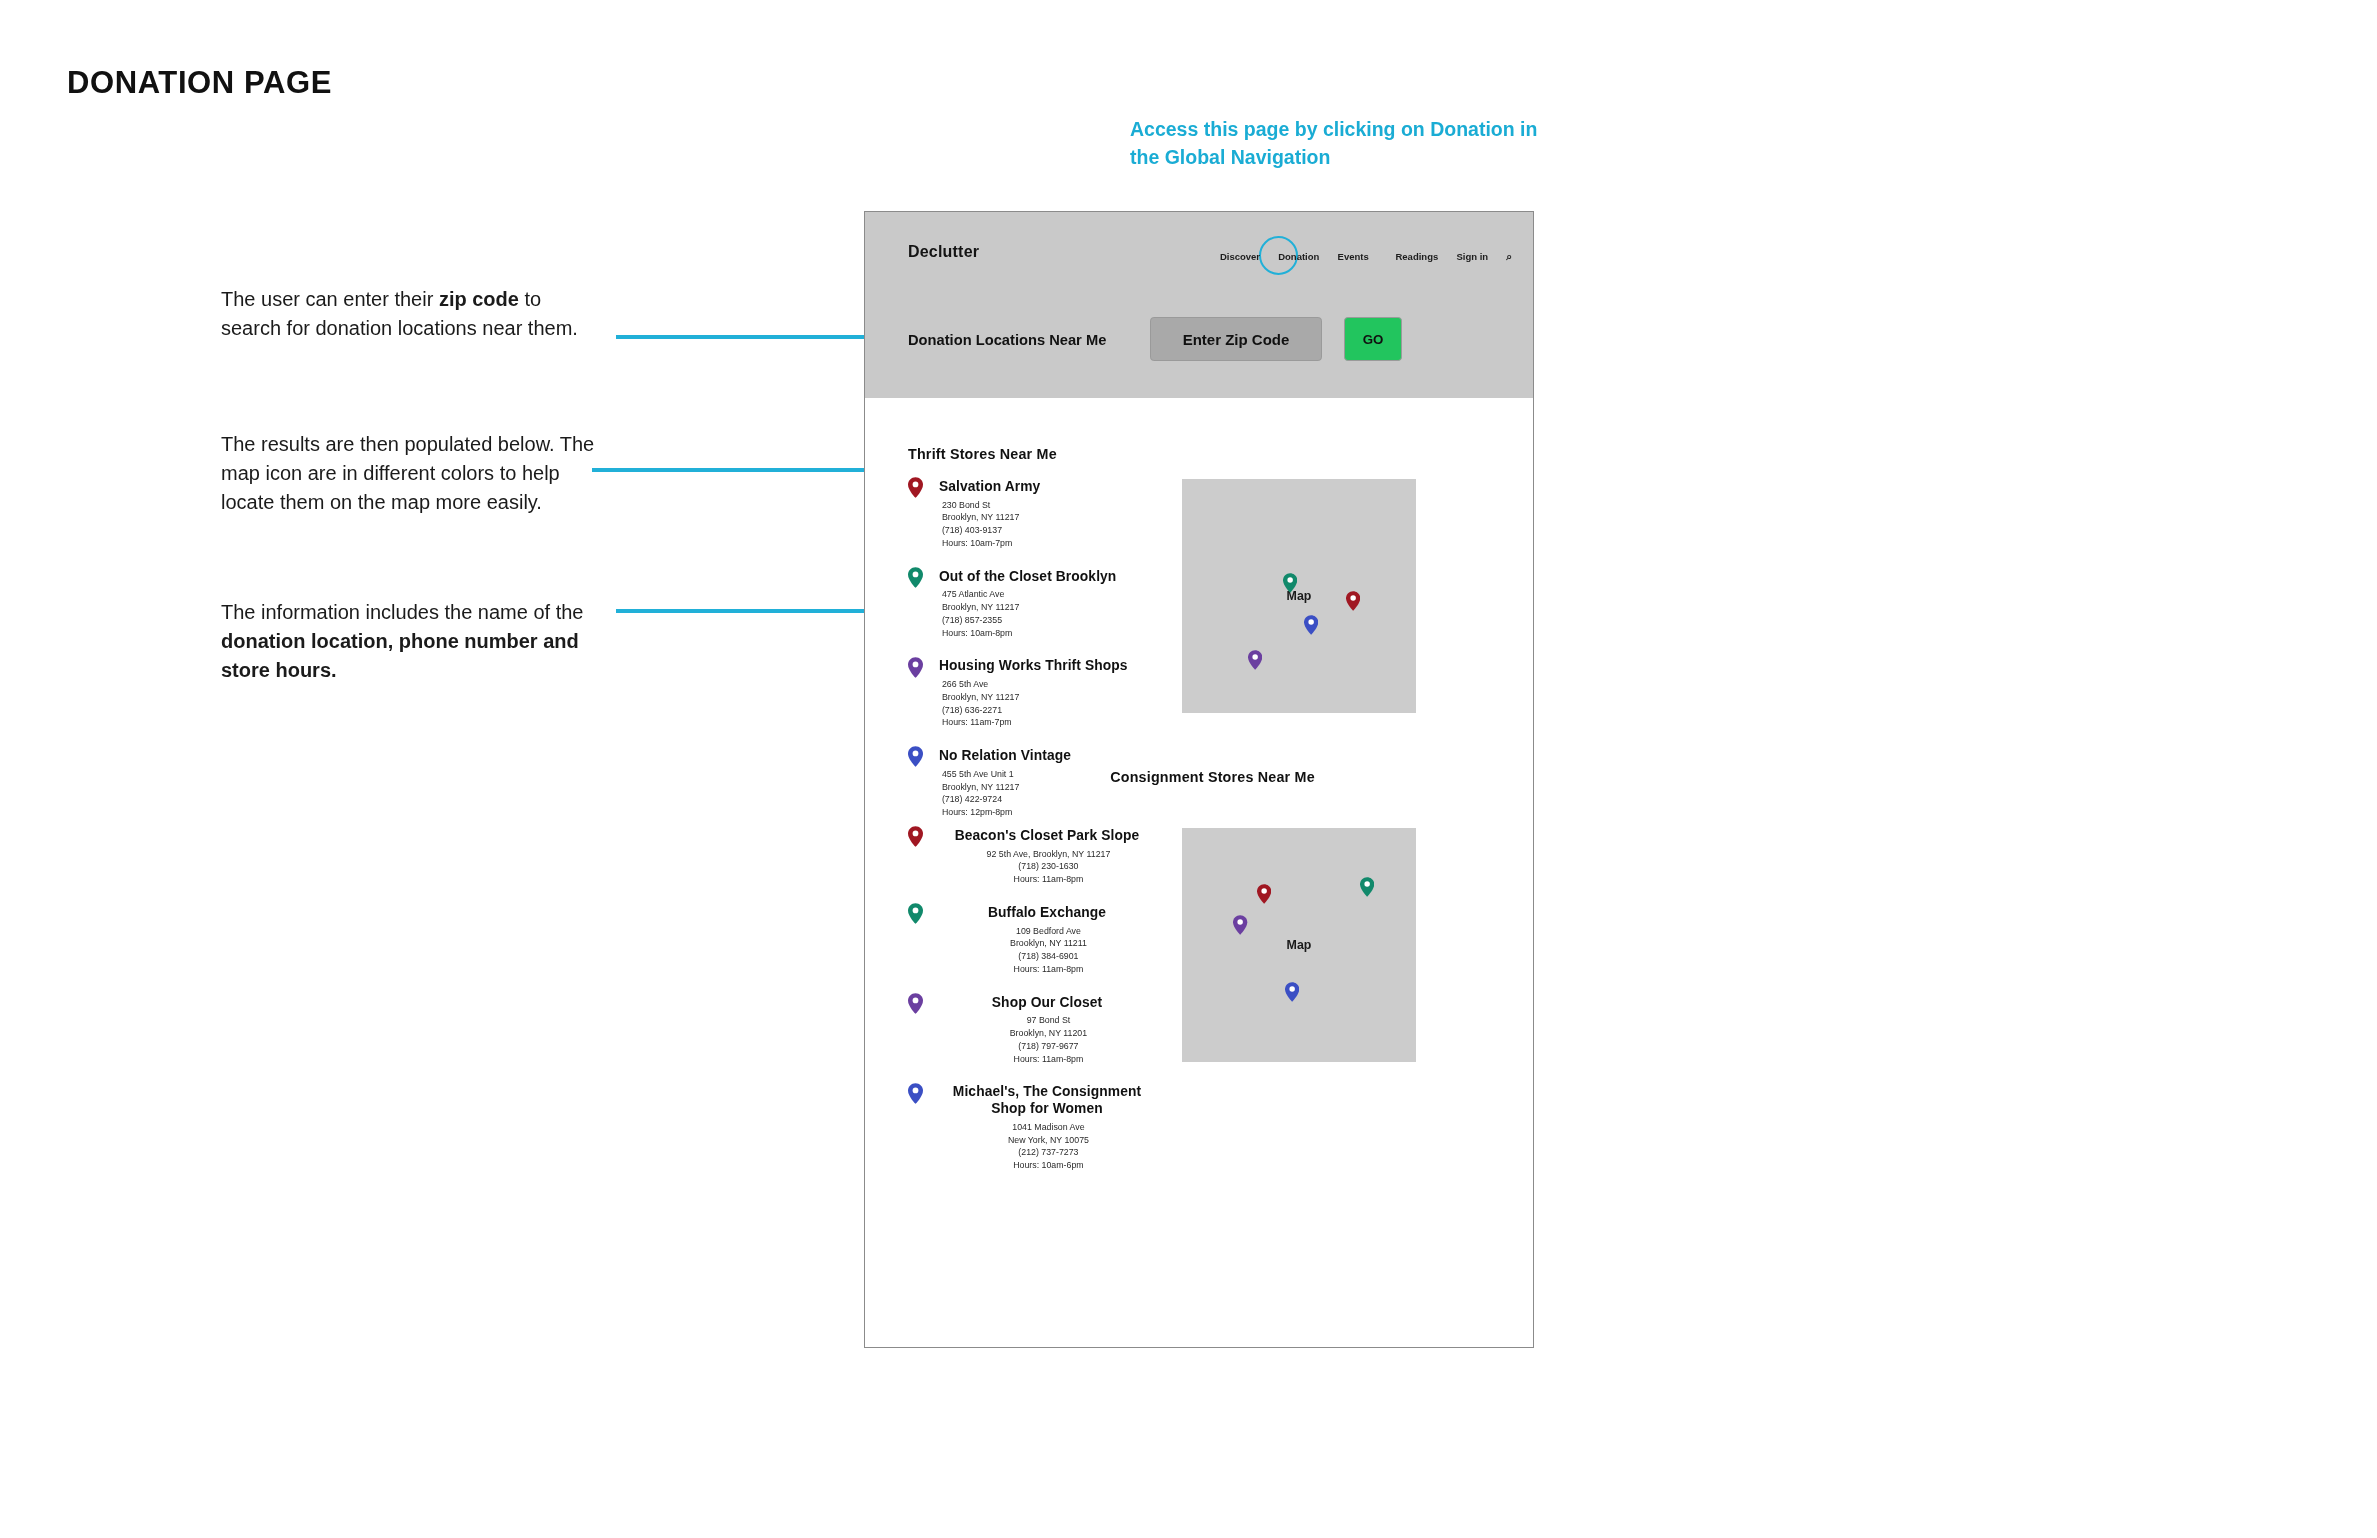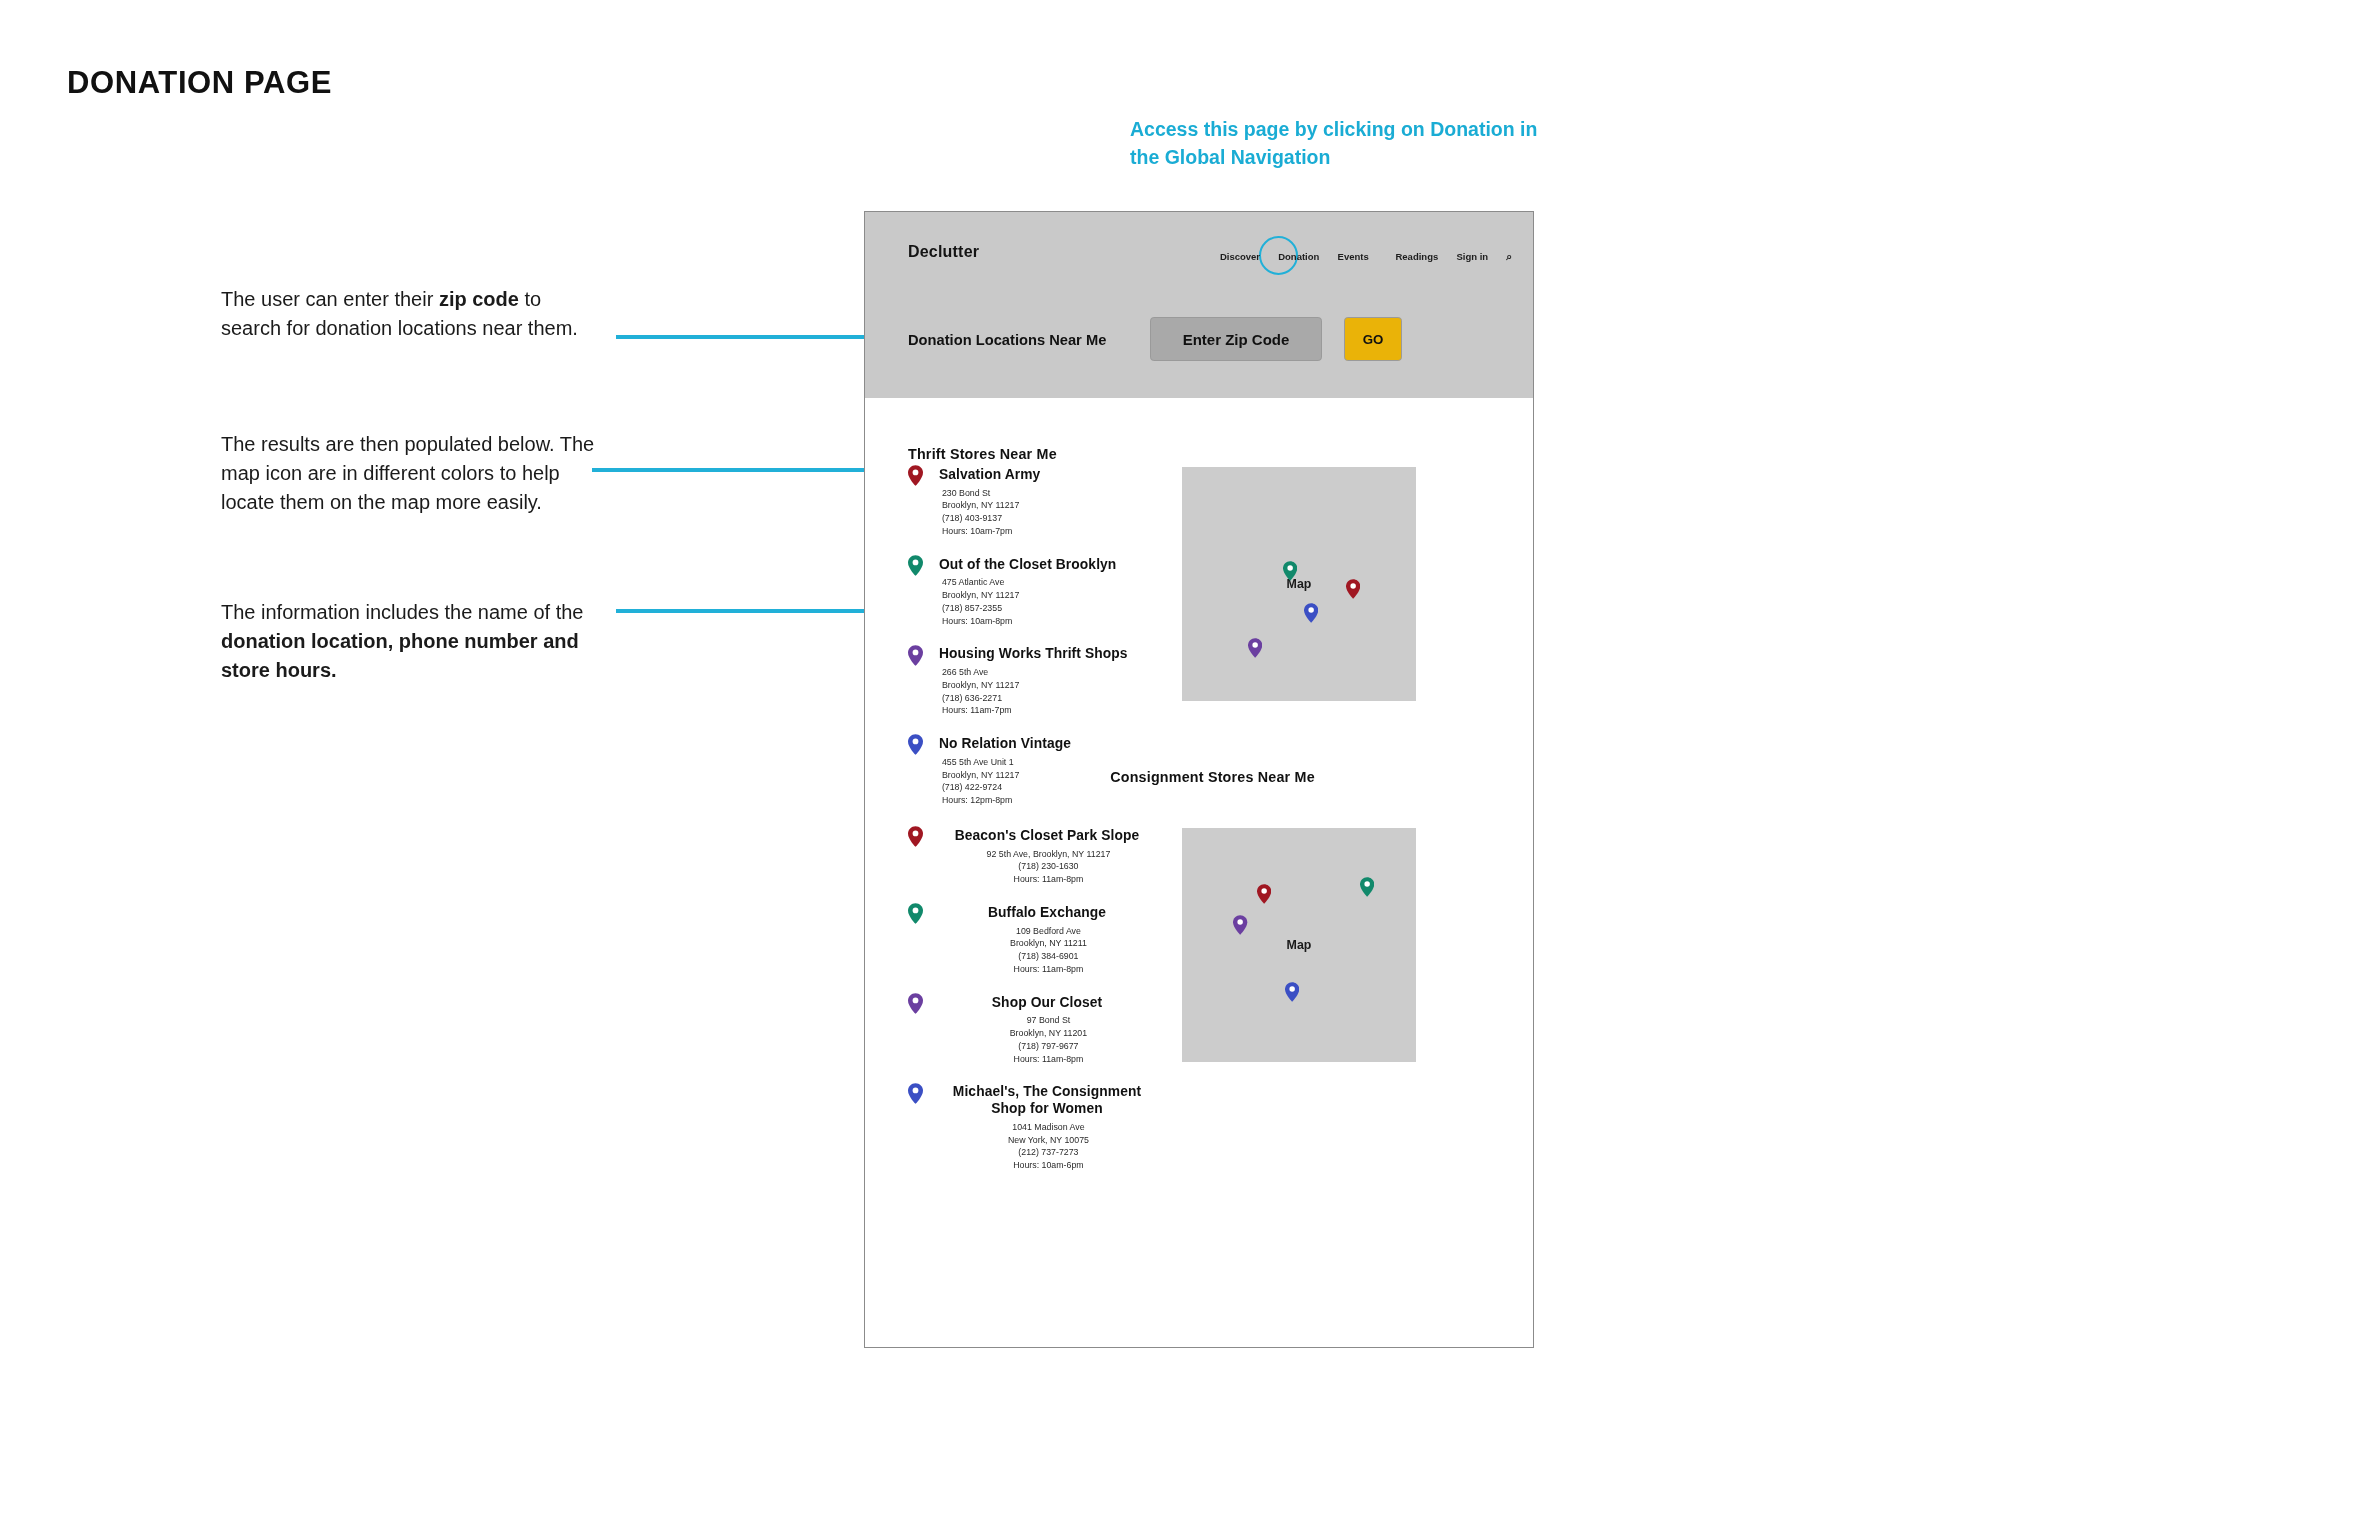--- a/index.html
+++ b/index.html
@@ -96,34 +96,34 @@
     position: absolute; left: 285px; top: 105px;
     width: 172px; height: 44px;
     background: #a9a9a9; border: 1px solid #9a9a9a; border-radius: 3.8px;
     display: flex; align-items: center; justify-content: center;
     font-family: "Liberation Sans", sans-serif;
     font-weight: bold; font-size: 15px; color: #101010;
   }
   .go-btn {
     position: absolute; left: 479px; top: 105px;
     width: 58px; height: 44px;
-    background: #eab308; border: 1px solid #9a9a9a; border-radius: 3.8px;
+    background: #22c55e; border: 1px solid #9a9a9a; border-radius: 3.8px;
     display: flex; align-items: center; justify-content: center;
     font-family: "Liberation Sans", sans-serif;
     font-weight: bold; font-size: 13.3px; color: #101010;
   }
 
   
   .section { position: absolute; left: 43px; width: 609px; }
   .section-title {
     font-family: "Liberation Sans", sans-serif;
     font-weight: bold; font-size: 14.3px; color: #111111;
     letter-spacing: 0.2px;
   }
-  .section-inner { position: relative; margin-top: 5px; height: 236px; }
+  .section-inner { position: relative; margin-top: 17px; height: 236px; }
 
   .store-list { position: absolute; left: 0; top: 0; width: 247px; }
   .store { position: relative; padding-left: 31px; margin-bottom: 19px; }
   .store .pin { position: absolute; left: 0; top: -1.9px; }
   .store-name {
     font-family: "Liberation Sans", sans-serif;
     font-weight: bold; font-size: 13.8px; line-height: 1.22;
     color: #111111; letter-spacing: 0.1px;
   }
   .store-meta {

